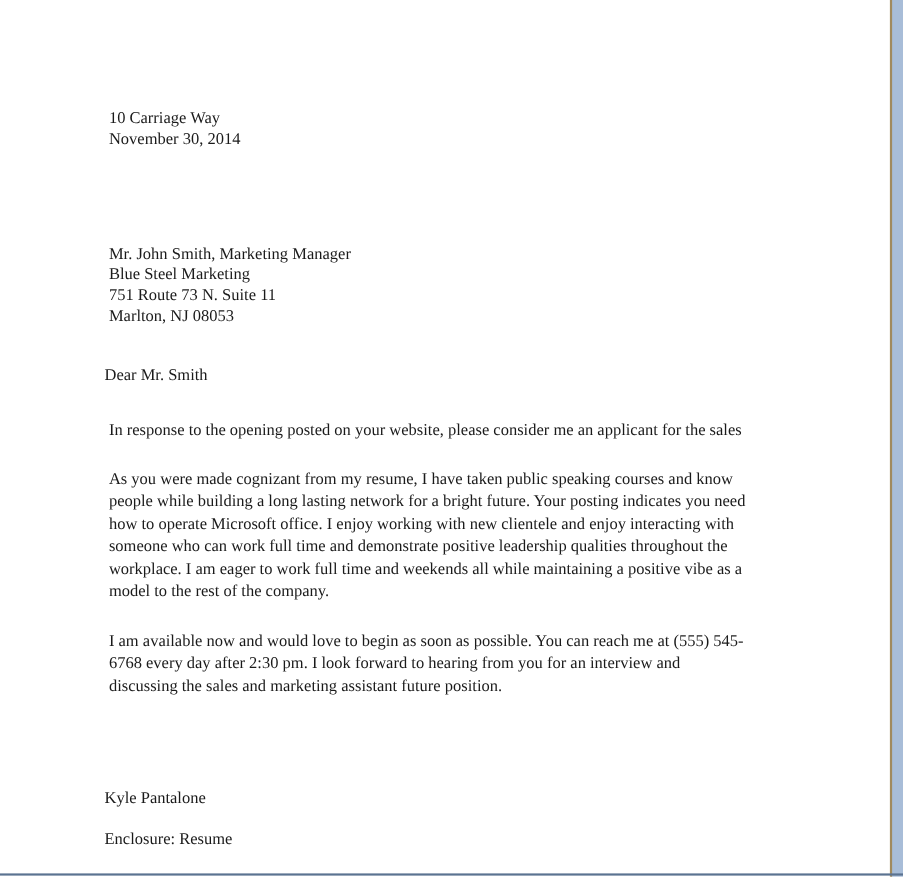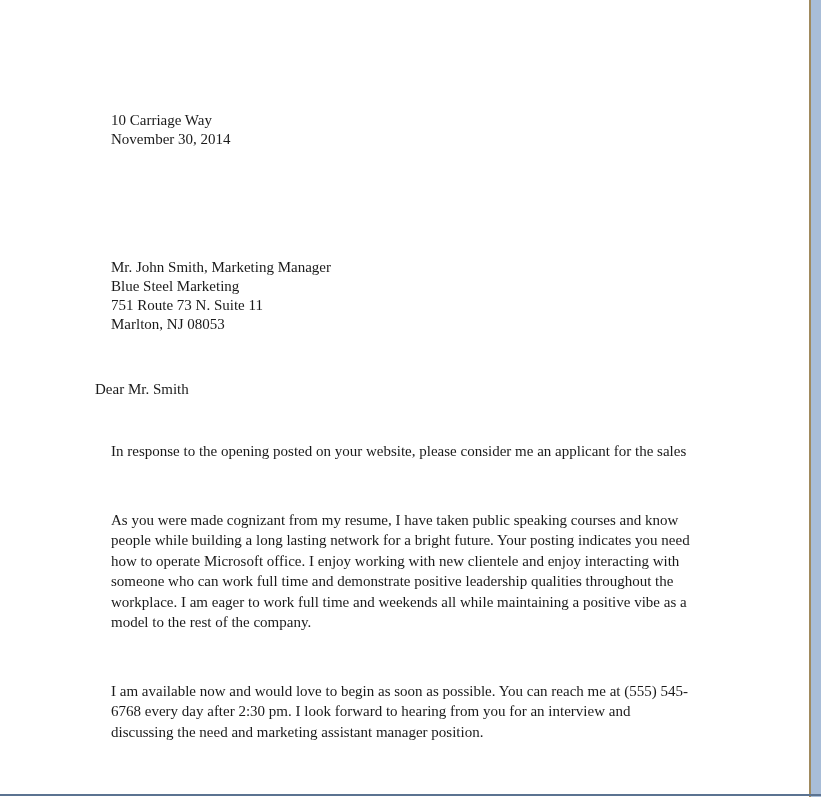--- a/index.html
+++ b/index.html
@@ -45,31 +45,31 @@
   }
 
   
   .letter {
     position: absolute;
     left: 95px;
     top: 95px;
     width: 622px;
   }
   .block {
-    margin: 16px;
+    margin: 4px;
   }
   .line {
     font-size: 15px;
     line-height: 19px;
     white-space: nowrap;
   }
   .para {
     font-size: 15px;
     line-height: 20.5px;
-    margin: 16px;
+    margin: 4px;
   }
   .para .ln {
     display: block;
     white-space: nowrap;
   }
 
   
   .gap-sender    { height: 77px; }
   .gap-recipient { height: 30px; }
   .gap-greeting  { height: 26px; }
@@ -122,21 +122,21 @@
       <span class="ln">someone who can work full time and demonstrate positive leadership qualities throughout the</span>
       <span class="ln">workplace. I am eager to work full time and weekends all while maintaining a positive vibe as a</span>
       <span class="ln">model to the rest of the company.</span>
     </div>
 
     <div class="gap-para"></div>
 
     <div class="para">
       <span class="ln">I am available now and would love to begin as soon as possible. You can reach me at (555) 545-</span>
       <span class="ln">6768 every day after 2:30 pm. I look forward to hearing from you for an interview and</span>
-      <span class="ln">discussing the need and marketing assistant manager position.</span>
+      <span class="ln">discussing the sales and marketing assistant future position.</span>
     </div>
 
     <div class="gap-signoff"></div>
 
 
     <div class="gap-signature"></div>
 
     <div class="line">Kyle Pantalone</div>
 
     <div class="gap-enclosure"></div>

